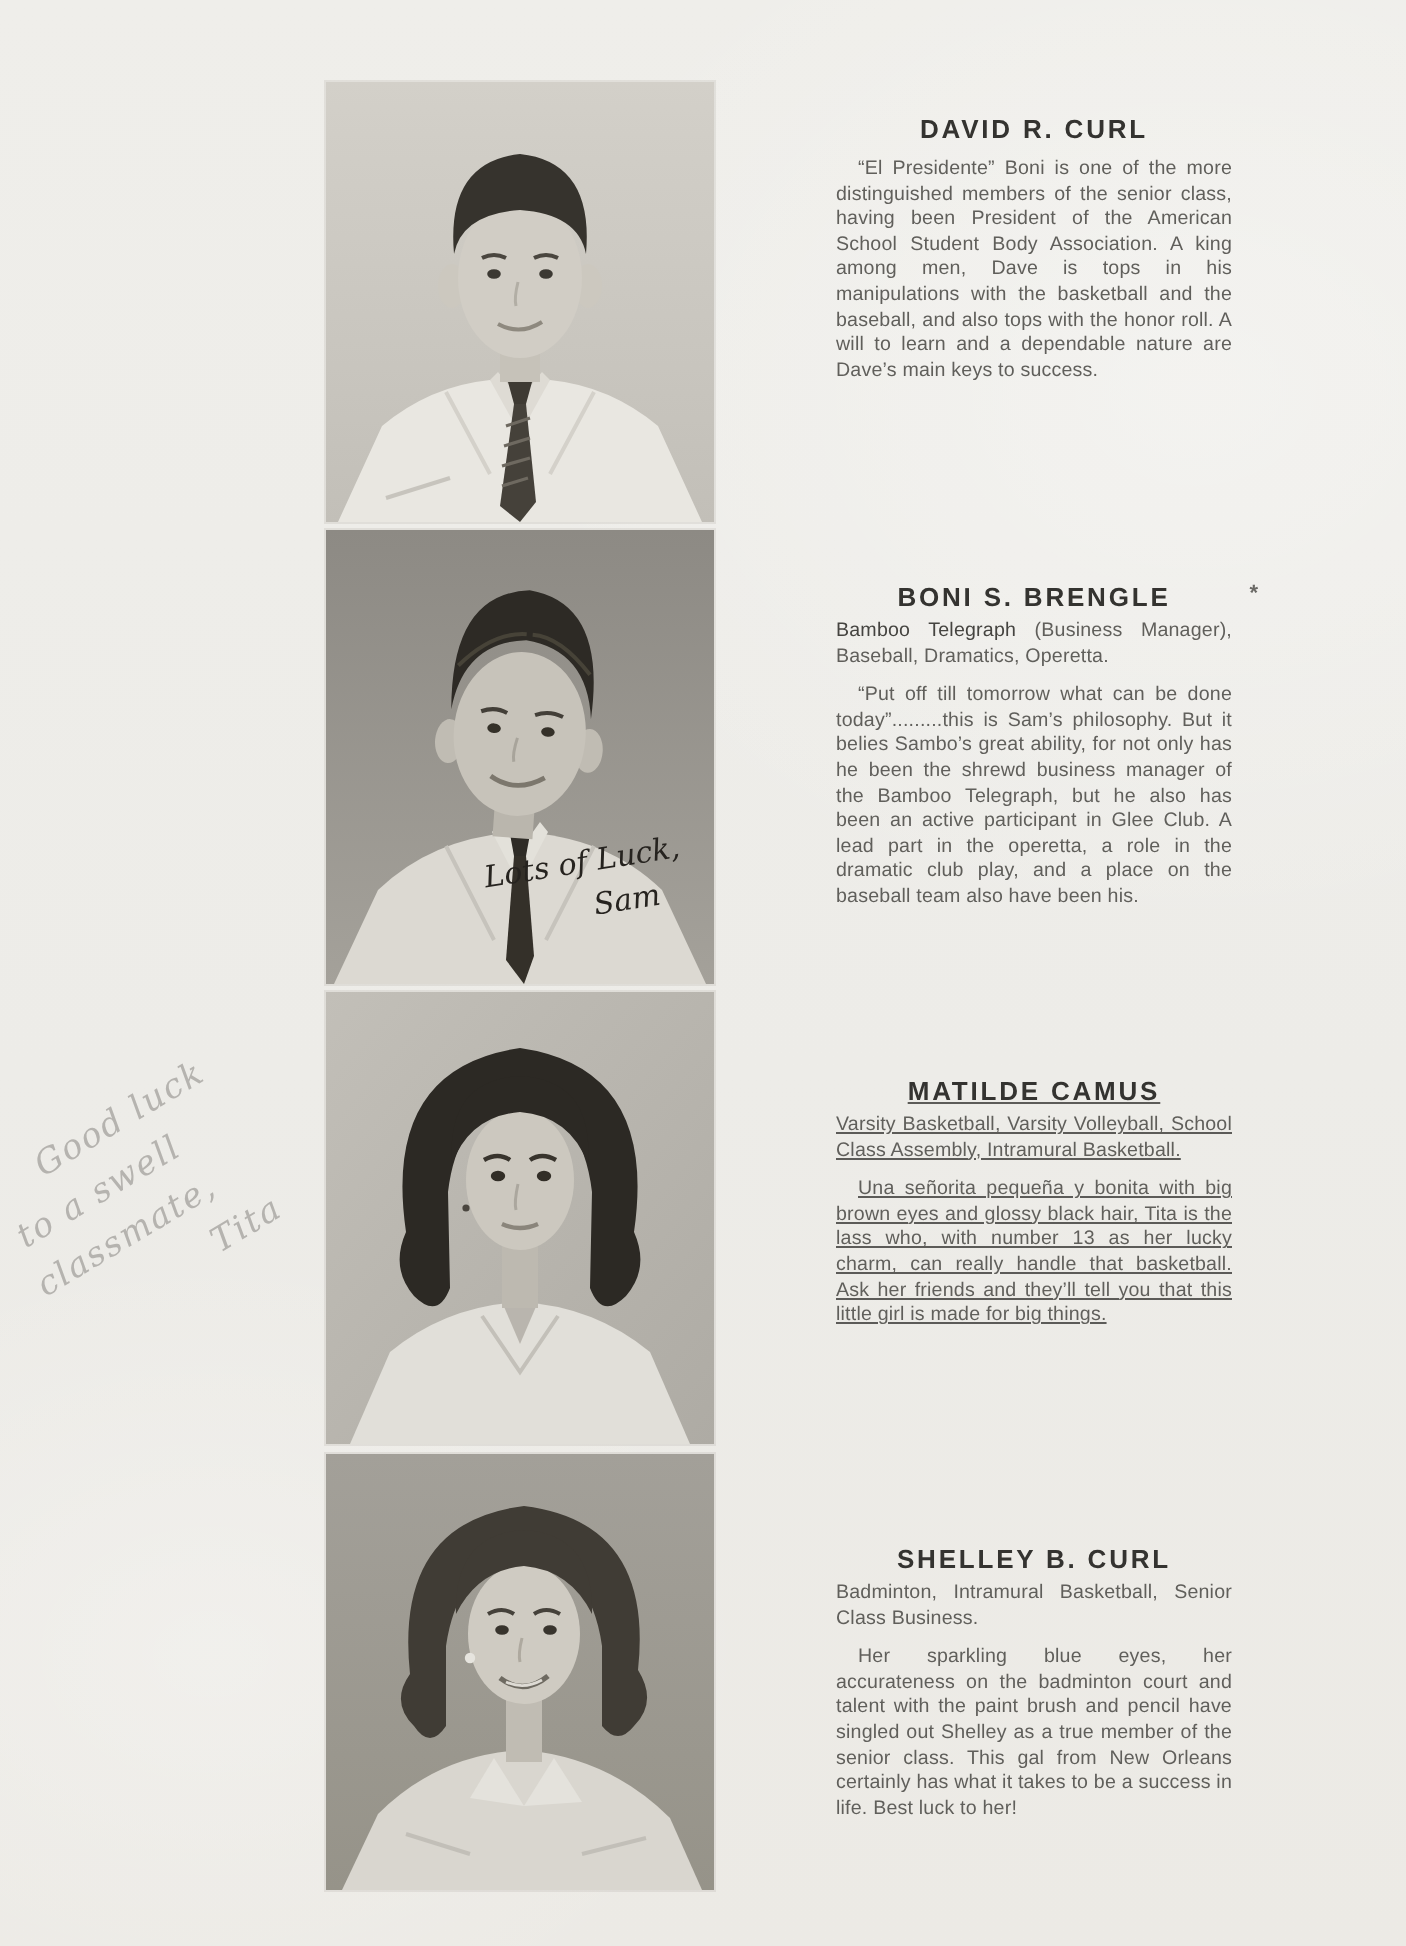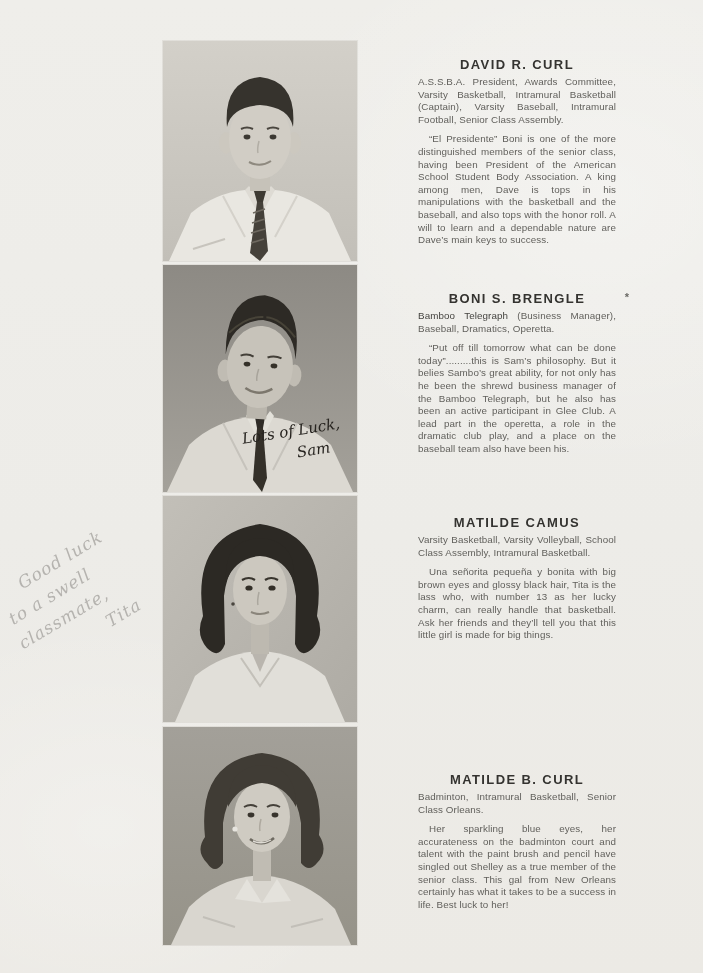--- a/index.html
+++ b/index.html
@@ -26,21 +26,21 @@
   #photo2{top:265px;height:227px;}
   #photo3{top:496px;height:226px;}
   #photo4{top:727px;height:218px;}
 
   .profile-text{
     position:absolute;left:418px;width:198px;
     color:#5c5b58;
   }
   #text1{top:57px;}
   #text2{top:291px;}
-  #text3{top:515px;}
+  #text3{top:538px;text-decoration:underline;}
   #text4{top:772px;}
   .profile-name{
     margin:0 0 4px 0;
     font-size:13px;font-weight:bold;letter-spacing:1.4px;
     color:#343330;text-align:center;white-space:nowrap;
     position:relative;
   }
   .name-asterisk{
     position:absolute;right:-13px;top:0px;
     font-size:11px;color:#6a6965;letter-spacing:0;
@@ -223,38 +223,37 @@
       <ellipse cx="112" cy="88" rx="3.4" ry="2.4" fill="#38342d"></ellipse>
       <path d="M98,92 Q96,100 97,104" stroke="#aea99f" stroke-width="1.5" fill="none"></path>
       <path d="M87,112 Q99,121 111,111" stroke="#6e6a61" stroke-width="2.6" fill="none"></path>
       <path d="M90,114 Q99,118 108,113" stroke="#dedbd4" stroke-width="1.4" fill="none"></path>
       <circle cx="72" cy="102" r="2.6" fill="#e6e4de"></circle>
     </svg>
   </div>
 
   <section class="profile-text" id="text1">
     <h2 class="profile-name">DAVID R. CURL</h2>
-    <p class="activities">A.S.S.B.A. President, Awards Committee, Varsity Basketball, Intramural Basketball (Captain), Varsity Baseball, Intramural Football, Senior Class Assembly.</p>
     <p class="bio">“El Presidente” Boni is one of the more distinguished members of the senior class, having been President of the American School Student Body Association.  A king among men, Dave is tops in his manipulations with the basketball and the baseball, and also tops with the honor roll.  A will to learn and a dependable nature are Dave’s main keys to success.</p>
   </section>
 
   <section class="profile-text" id="text2">
     <h2 class="profile-name">
       <span>BONI S. BRENGLE</span>
       <span class="name-asterisk">*</span>
     </h2>
     <p class="activities"><span class="bold">Bamboo Telegraph</span><span> (Business Manager), Baseball, Dramatics, Operetta.</span></p>
     <p class="bio">“Put off till tomorrow what can be done today”.........this is Sam’s philosophy.  But it belies Sambo’s great ability, for not only has he been the shrewd business manager of the Bamboo Telegraph, but he also has been an active participant in Glee Club.  A lead part in the operetta, a role in the dramatic club play, and a place on the baseball team also have been his.</p>
   </section>
 
   <section class="profile-text" id="text3">
     <h2 class="profile-name">MATILDE CAMUS</h2>
     <p class="activities">Varsity Basketball, Varsity Volleyball, School Class Assembly, Intramural Basketball.</p>
     <p class="bio">Una señorita pequeña y bonita with big brown eyes and glossy black hair, Tita is the lass who, with number 13 as her lucky charm, can really handle that basketball.  Ask her friends and they’ll tell you that this little girl is made for big things.</p>
   </section>
 
   <section class="profile-text" id="text4">
-    <h2 class="profile-name">MATILDE B. CURL</h2>
-    <p class="activities">Badminton, Intramural Basketball, Senior Class Orleans.</p>
+    <h2 class="profile-name">SHELLEY B. CURL</h2>
+    <p class="activities">Badminton, Intramural Basketball, Senior Class Business.</p>
     <p class="bio">Her sparkling blue eyes, her accurateness on the badminton court and talent with the paint brush and pencil have singled out Shelley as a true member of the senior class.  This gal from New Orleans certainly has what it takes to be a success in life.  Best luck to her!</p>
   </section>
 
 </div>
 
 </body></html>

